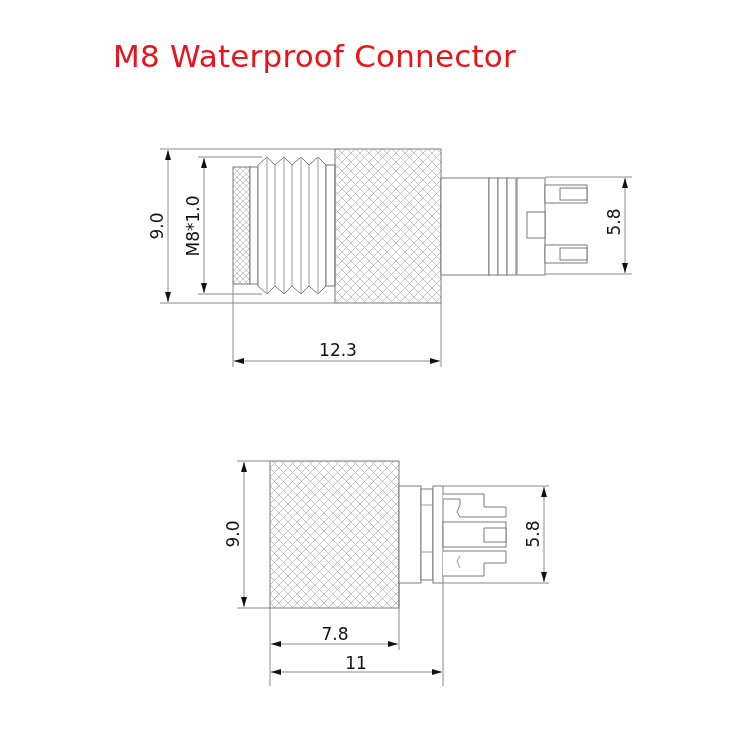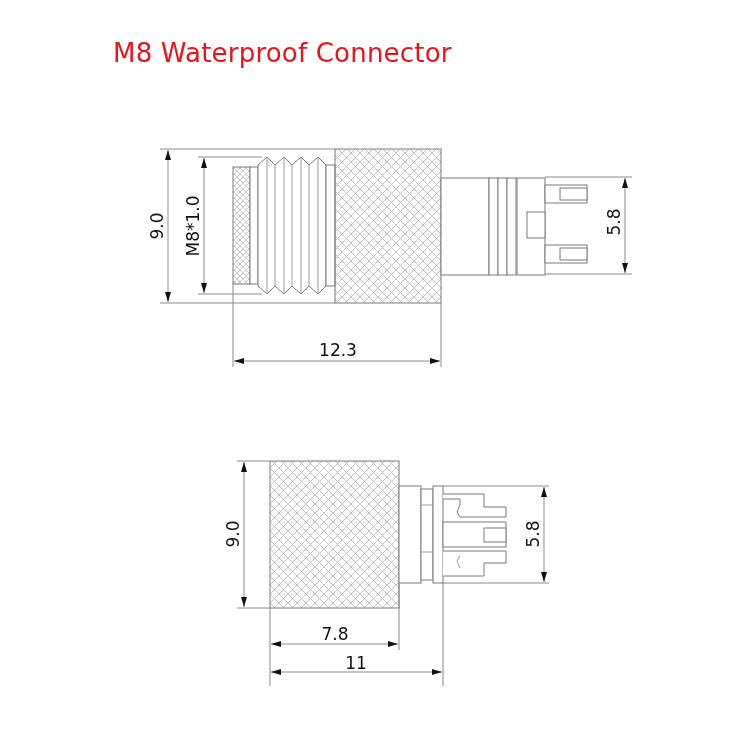--- a/index.html
+++ b/index.html
@@ -1,17 +1,17 @@
 <!DOCTYPE html>
 <html><head>
 <meta charset="utf-8">
 <style>
   html,body{margin:0;padding:0;background:#fff;}
   body{width:751px;height:751px;position:relative;overflow:hidden;font-family:"DejaVu Sans",sans-serif;}
-  .title{position:absolute;left:113px;top:38px;font-family:"DejaVu Sans",sans-serif;font-size:26px;color:#e8141b;letter-spacing:0.2px;white-space:nowrap;}
+  .title{position:absolute;left:113px;top:38px;font-family:"DejaVu Sans",sans-serif;font-size:31px;color:#e8141b;letter-spacing:0.2px;white-space:nowrap;}
   svg{position:absolute;left:0;top:0;}
   .dim{font-family:"DejaVu Sans",sans-serif;font-size:17px;fill:#111;}
   .ln{stroke:#9a9a9a;stroke-width:1;fill:none;}
   .ol{stroke:#7a7a7a;stroke-width:1;fill:#fff;}
   .dl{stroke:#8a8a8a;stroke-width:1;}
 </style>
 </head>
 <body>
 
 <div class="title">M8 Waterproof Connector</div>

